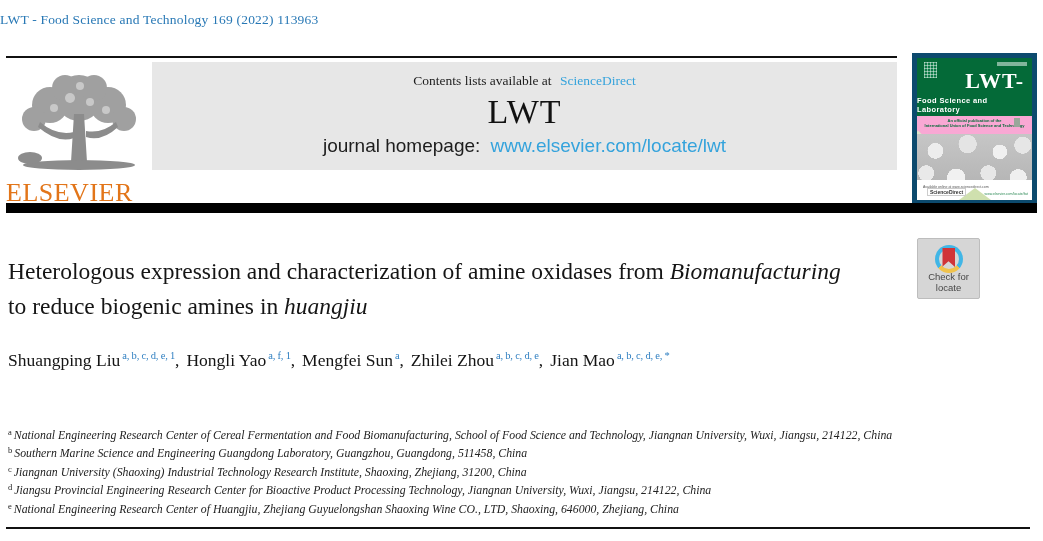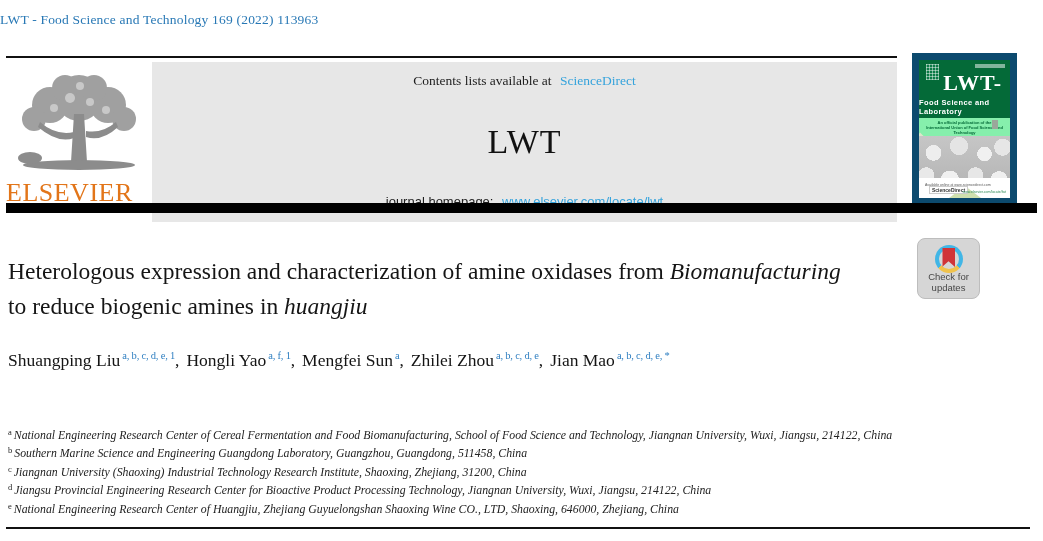--- a/index.html
+++ b/index.html
@@ -15,32 +15,32 @@
   .bar-thick{position:absolute;left:6px;top:203px;width:1031px;height:10px;background:#000;}
   .rule-bottom{position:absolute;left:6px;top:527px;width:1024px;height:2px;background:#111;}
 
   
   .logo-block{position:absolute;left:6px;top:72px;width:146px;height:136px;}
   .tree{display:block;margin:0 auto;}
   .wordmark{position:absolute;left:0;bottom:0;width:100%;text-align:left;
             font-size:26px;color:#e27519;letter-spacing:.5px;}
 
   
-  .banner{position:absolute;left:152px;top:62px;width:745px;height:160px;background:#e7e7e7;
+  .banner{position:absolute;left:152px;top:62px;width:745px;height:108px;background:#e7e7e7;
           display:flex;flex-direction:column;align-items:center;justify-content:space-between;
           padding:11px 0 13px 0;box-sizing:border-box;}
   .contents-line{font-size:13.5px;color:#1d1d1d;}
   .link-blue{color:#35a3dc;cursor:pointer;}
   .journal-title{font-size:34px;color:#111;letter-spacing:1px;line-height:1;}
-  .homepage-line{font-family:"Liberation Sans", sans-serif;font-size:13px;color:#1d1d1d;}
+  .homepage-line{font-family:"Liberation Sans", sans-serif;font-size:19px;color:#1d1d1d;}
   .gap-left{margin-left:5px;}
 
   
-  .cover{position:absolute;left:912px;top:53px;width:105px;height:152px;border:7px solid #0c4a6e;
-         box-sizing:border-box;background:#86efac;overflow:hidden;font-family:"Liberation Sans", sans-serif;}
+  .cover{position:absolute;left:912px;top:53px;width:125px;height:152px;border:5px solid #0c4a6e;
+         box-sizing:border-box;background:#f9a8d4;overflow:hidden;font-family:"Liberation Sans", sans-serif;}
   .cover-mast{position:absolute;left:0;top:0;width:100%;height:58px;background:#046a38;}
   .cover-pattern{position:absolute;left:7px;top:4px;width:13px;height:16px;
      background:repeating-linear-gradient(90deg, rgba(255,255,255,.45) 0 1px, transparent 1px 3px),
                 repeating-linear-gradient(0deg, rgba(255,255,255,.45) 0 1px, transparent 1px 3px),#0b7a46;}
   .cover-issn{position:absolute;right:5px;top:4px;width:30px;height:4px;background:rgba(255,255,255,.5);}
   .cover-title{position:absolute;right:8px;top:12px;color:#fff;font-family:"Liberation Serif",serif;
                font-weight:bold;font-size:22px;letter-spacing:1px;line-height:1;}
   .cover-subtitle{position:absolute;right:6px;top:38px;color:#fff;font-weight:bold;font-size:7.5px;
                   letter-spacing:.4px;}
   .cover-note{position:absolute;left:0;top:60px;width:100%;text-align:center;color:#046a38;
@@ -64,21 +64,21 @@
   .cover-tri{position:absolute;left:50%;bottom:0;transform:translateX(-50%);
              width:0;height:0;border-left:16px solid transparent;border-right:16px solid transparent;
              border-bottom:12px solid #cfe0ae;}
   .cover-avail{position:absolute;left:6px;bottom:11px;font-size:3.5px;color:#555;}
   .cover-sd{position:absolute;left:10px;bottom:4px;font-size:5px;font-weight:bold;color:#333;
             background:#fff;border:1px solid #ccc;padding:0 2px;}
   .cover-url{position:absolute;right:4px;bottom:4px;font-size:3.5px;color:#2e8b57;}
 
   
   .badge{position:absolute;left:917px;top:238px;width:61px;height:59px;background:#d6d6d6;
-         border:1px solid #bdbdbd;border-radius:8px;cursor:pointer;
+         border:1px solid #bdbdbd;border-radius:2px;cursor:pointer;
          font-family:"Liberation Sans", sans-serif;}
   .ring{position:absolute;left:50%;top:6px;transform:translateX(-50%);width:28px;height:28px;
         border-radius:50%;background:conic-gradient(from 130deg,#f0c24b 0 100deg,#41b6e6 100deg 360deg);}
   .ring-hole{position:absolute;left:4px;top:4px;width:20px;height:20px;border-radius:50%;background:#d6d6d6;}
   .bookmark{position:absolute;left:50%;top:9px;transform:translateX(-50%);width:13px;height:19px;
             background:#d03438;clip-path:polygon(0 0,100% 0,100% 100%,50% 70%,0 100%);}
   .badge-text{position:absolute;left:0;bottom:5px;width:100%;text-align:center;
               font-size:9.5px;line-height:10.5px;color:#474747;}
 
   
@@ -171,21 +171,21 @@
 
   <div class="bar-thick"></div>
 
   <div class="badge">
     <div class="ring">
       <div class="ring-hole"></div>
     </div>
     <div class="bookmark"></div>
     <div class="badge-text">
       <div>Check for</div>
-      <div>updates</div>
+      <div>locate</div>
     </div>
   </div>
 
   <h1 class="article-title"><span>Heterologous expression and characterization of amine oxidases from </span><span class="ital">Biomanufacturing</span><span> to reduce biogenic amines in </span><span class="ital">huangjiu</span></h1>
 
   <div class="authors"><span>Shuangping Liu</span><span class="au-sup">a, b, c, d, e, 1</span><span class="au-sep">,</span><span>Hongli Yao</span><span class="au-sup">a, f, 1</span><span class="au-sep">,</span><span>Mengfei Sun</span><span class="au-sup">a</span><span class="au-sep">,</span><span>Zhilei Zhou</span><span class="au-sup">a, b, c, d, e</span><span class="au-sep">,</span><span>Jian Mao</span><span class="au-sup">a, b, c, d, e, *</span></div>
 
   <div class="affils">
     <div><span class="af-sup">a</span><span class="af-text">National Engineering Research Center of Cereal Fermentation and Food Biomanufacturing, School of Food Science and Technology, Jiangnan University, Wuxi, Jiangsu, 214122, China</span></div>
     <div><span class="af-sup">b</span><span class="af-text">Southern Marine Science and Engineering Guangdong Laboratory, Guangzhou, Guangdong, 511458, China</span></div>

